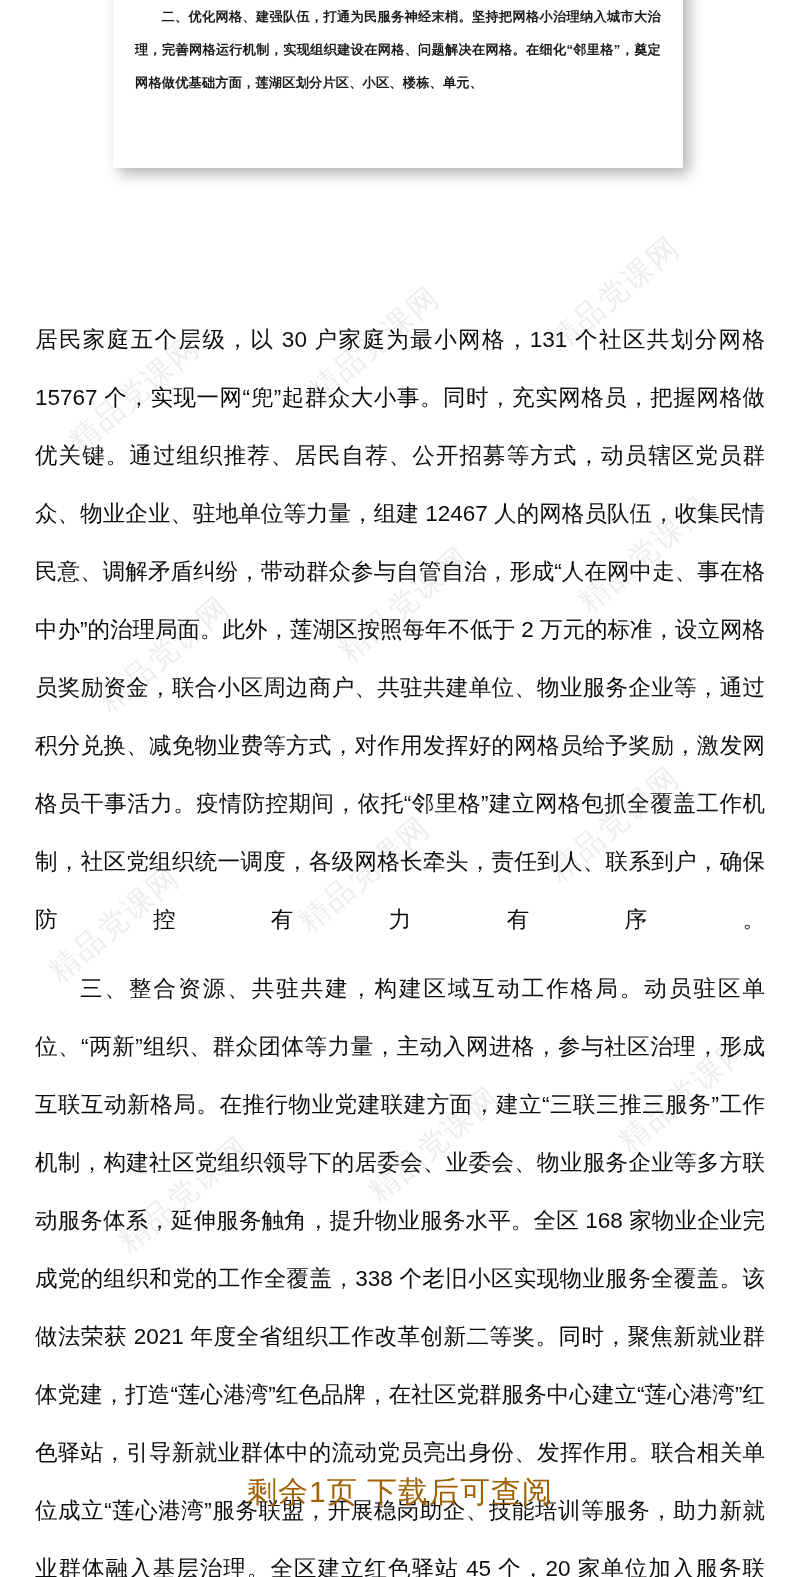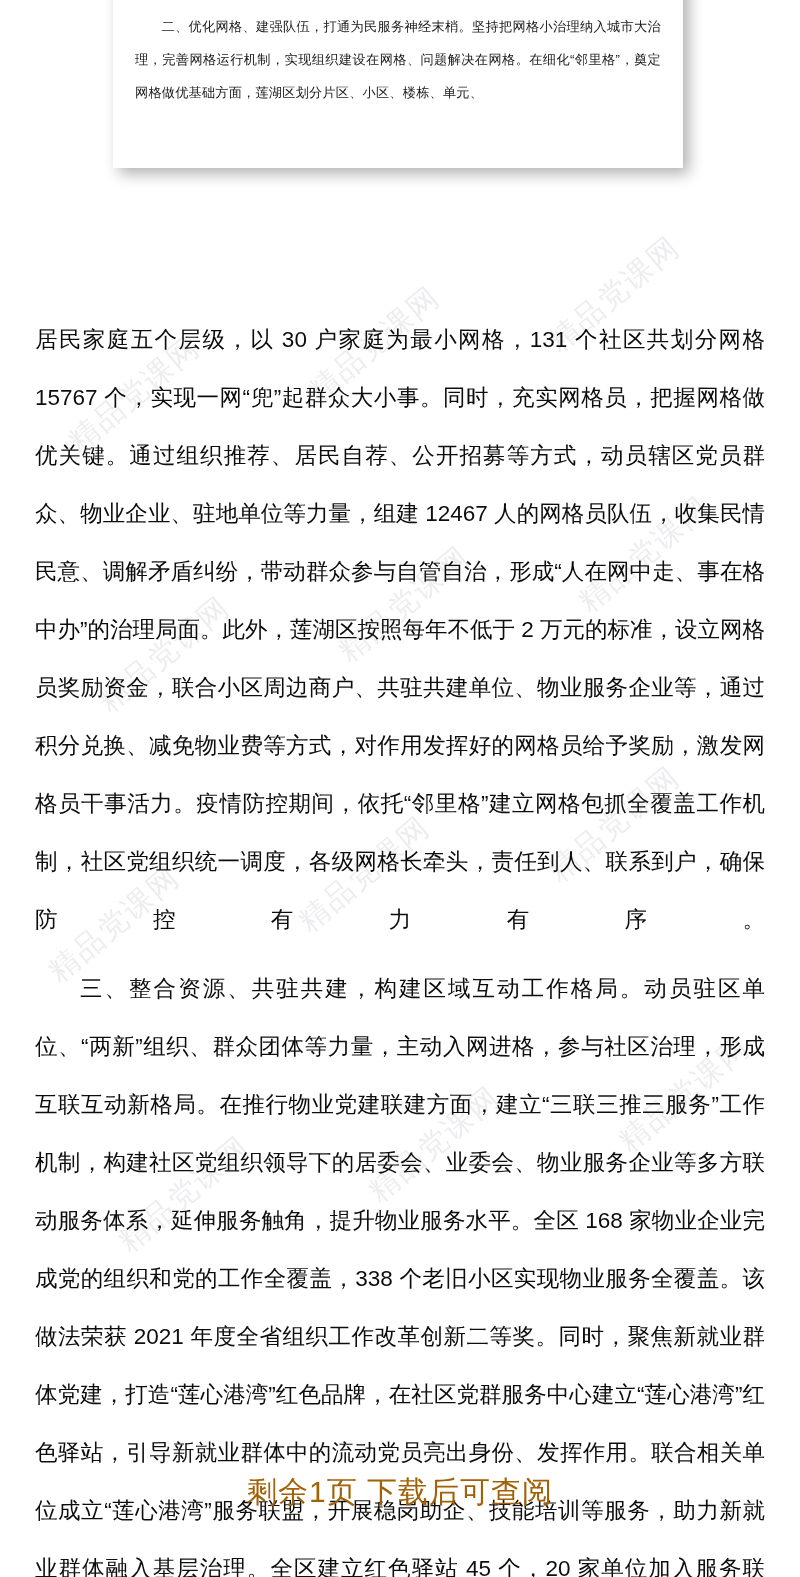--- a/index.html
+++ b/index.html
@@ -27,22 +27,23 @@
     box-shadow: 6px 6px 14px rgba(0,0,0,0.30);
     box-sizing: border-box;
     padding: 0;
     overflow: hidden;
   }
   #preview-card .card-inner {
     position: absolute;
     left: 0;
     top: 120px;
     width: 570px;
-    padding: 10px 22px;
+    padding: 0 22px;
     box-sizing: border-box;
+    font-weight: bold;
   }
   #preview-card p {
     margin: 0;
     font-size: 13.2px;
     line-height: 33px;
     color: #1a1a1a;
     text-align: justify;
     text-align-last: left;
     letter-spacing: 0.2px;
     white-space: normal;

